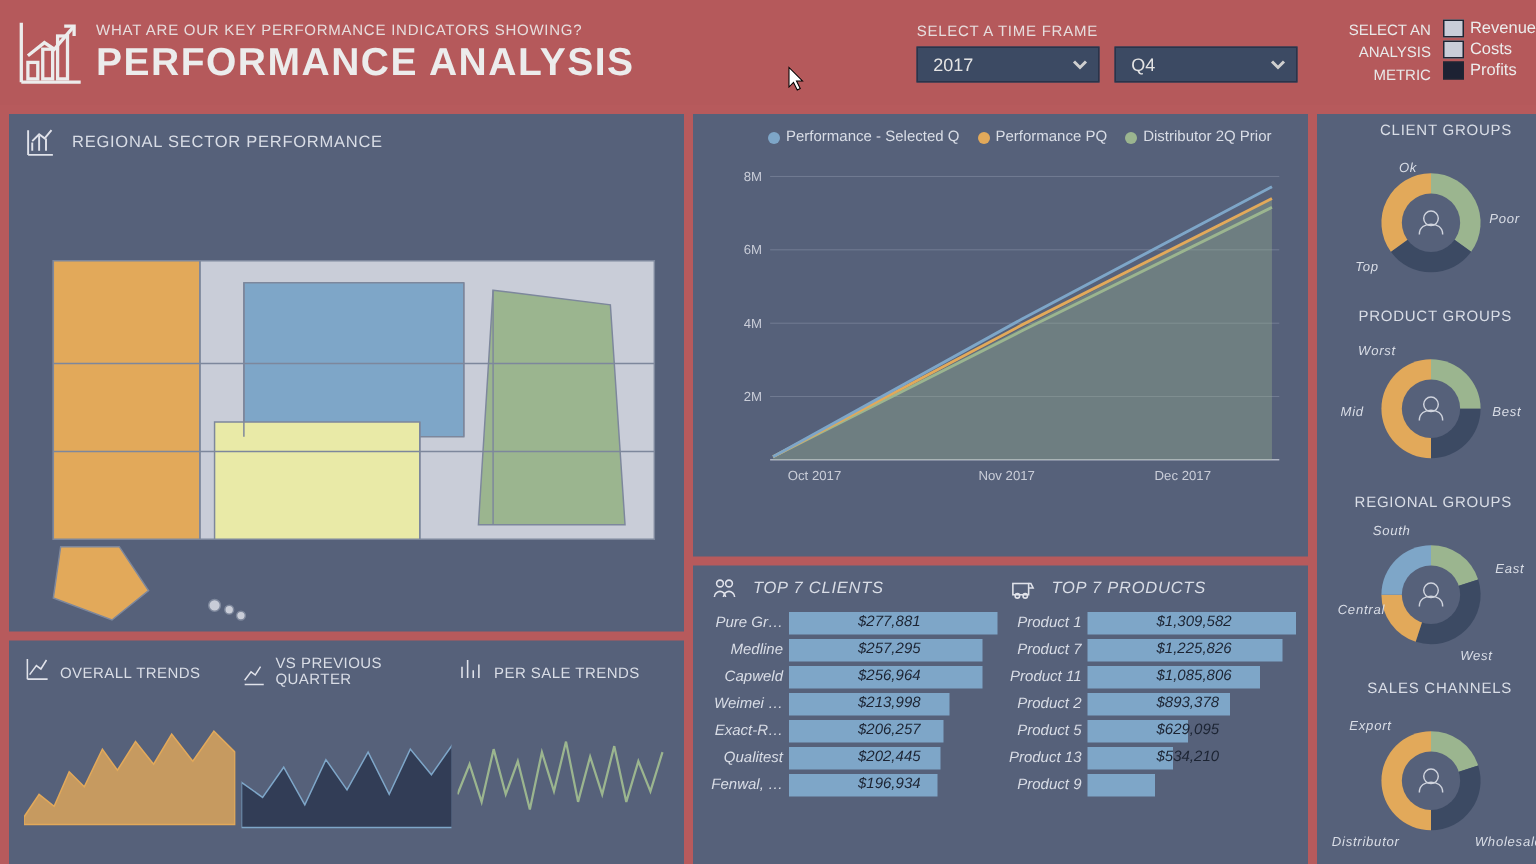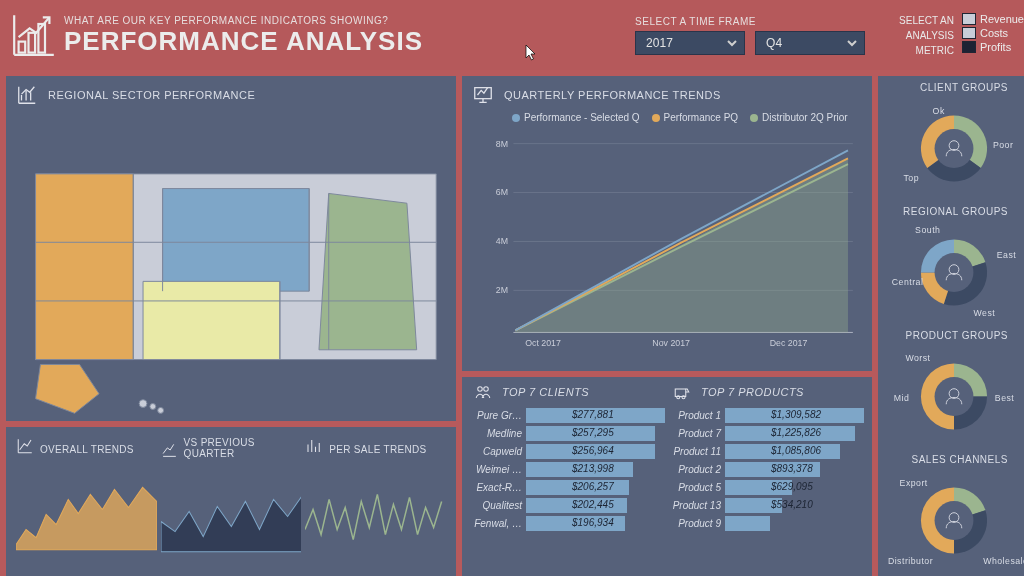--- a/index.html
+++ b/index.html
@@ -24,21 +24,21 @@
   .tf-block { margin-left: auto; display: flex; flex-direction: column; gap: 4px; align-items: flex-start; }
   .tf-label { font-size: 10px; letter-spacing: .5px; opacity: .9; }
   .tf-selects { display: flex; gap: 10px; }
   .sel {
     background: #3c4a63; color: #e4e4e4;
     border: 1px solid #2a344a;
     height: 24px; font-size: 12px;
     display: flex; align-items: center; justify-content: space-between;
     padding: 0 6px 0 10px; cursor: pointer;
   }
-  .sel.lg { width: 110px; }
+  .sel.lg { width: 122px; }
   .chev { width: 12px; height: 12px; stroke: #cfcfcf; stroke-width: 2; fill: none; }
   .metric-block { display: flex; gap: 8px; align-items: flex-start; margin-left: 20px; font-size: 10px; }
   .metric-labels { text-align: right; line-height: 15px; color: #e9e9e9; }
   .metric-opts { display: flex; flex-direction: column; gap: 2px; }
   .metric-opt { display: flex; align-items: center; gap: 4px; font-size: 11px; cursor: pointer; }
   .swatch { width: 14px; height: 12px; border: 1px solid #1f2533; }
   
   .board {
     display: grid;
     grid-template-columns: 450px 410px 1fr;
@@ -74,21 +74,21 @@
   .top7-col .panel-head { margin-left: 4px; }
   .bar-row { display: grid; grid-template-columns: 56px 1fr; align-items: center; height: 17px; margin: 1px 0; }
   .bar-row .lbl { text-align: right; padding-right: 4px; font-size: 10px; white-space: nowrap; overflow: hidden; text-overflow: ellipsis; }
   .bar-wrap { position: relative; height: 15px; }
   .bar { position: absolute; inset: 0 auto 0 0; background: #7ea6c8; }
   .bar-val { position: absolute; left: 4px; top: 1px; font-size: 10px; color: #1c2433; padding-left: 42px; }
   
   .donuts { display: flex; flex-direction: column; }
   .donut-sec { font-size: 10px; letter-spacing: .5px; margin-bottom: 4px; }
   .donut-title { text-align: right; margin: 2px 16px 2px; }
-  .donut-box { display: flex; justify-content: center; align-items: center; }
+  .donut-box { display: flex; justify-content: center; align-items: center; font-style: italic; }
   .donut-labels { font-size: 9px; fill: #d9dde6; }
 </style>
 </head>
 <body>
 
 <div class="header">
   <div class="logo-col">
     <svg class="logo-icon" viewBox="0 0 40 40">
       <path d="M2 38 L2 2 M2 38 L38 38"></path>
       <rect x="6" y="26" width="6" height="10"></rect>
@@ -216,27 +216,20 @@
           <svg class="spark" viewBox="0 0 140 70">
               <path fill="none" stroke="#9bb58f" stroke-width="1.5" d="M0 50 L8 30 16 55 24 20 32 50 40 28 48 60 56 22 64 48 72 15 80 55 88 25 96 50 104 18 112 55 120 28 128 48 136 22"></path>
             </svg>
         </div>
       </div>
     </div>
   </div>
 
   <div class="col-mid">
     <div class="panel">
-      <div class="panel-head">
-        <svg class="panel-icon" viewBox="0 0 24 24">
-            <rect x="3" y="4" width="18" height="12"></rect>
-            <path d="M12 16v4M8 20h8M6 12l4-5 3 3 4-6"></path>
-          </svg>
-        <span>QUARTERLY PERFORMANCE TRENDS</span>
-      </div>
       <div class="legend">
         <span>
             <i class="dot" style="background:#7ea6c8"></i>
             <span>Performance - Selected Q</span>
           </span>
         <span>
             <i class="dot" style="background:#e2a95a"></i>
             <span>Performance PQ</span>
           </span>
         <span>
@@ -409,58 +402,58 @@
                 <circle cx="70" cy="52" r="5"></circle>
                 <path d="M62 63c0-5 4-7 8-7s8 2 8 7"></path>
               </g>
        <text class="donut-labels" x="48" y="20">Ok</text>
               <text class="donut-labels" x="110" y="55">Poor</text>
               <text class="donut-labels" x="18" y="88">Top</text>
      </svg>
           </div>
         </div>
       <div class="donut-sec">
+          <div class="donut-title">PRODUCT GROUPS</div>
+          <div class="donut-box" id="donut-1">
+            <svg width="140" height="105" viewBox="0 0 140 108">
+       <path d="M 70 55 L 70 21 A 34 34 0 0 1 104 55 Z" fill="#9bb58f"></path>
+              <path d="M 70 55 L 104 55 A 34 34 0 0 1 70 89 Z" fill="#3c4a63"></path>
+              <path d="M 70 55 L 70 89 A 34 34 0 0 1 70 21 Z" fill="#e2a95a"></path>
+              <circle cx="70" cy="55" r="20" fill="#56617a"></circle>
+       <g stroke="#cfd3dd" fill="none">
+                <circle cx="70" cy="52" r="5"></circle>
+                <path d="M62 63c0-5 4-7 8-7s8 2 8 7"></path>
+              </g>
+       <text class="donut-labels" x="20" y="18">Worst</text>
+              <text class="donut-labels" x="8" y="60">Mid</text>
+              <text class="donut-labels" x="112" y="60">Best</text>
+     </svg>
+          </div>
+        </div>
+      <div class="donut-sec">
           <div class="donut-title">REGIONAL GROUPS</div>
           <div class="donut-box" id="donut-2">
             <svg width="140" height="105" viewBox="0 0 140 108">
        <path d="M 70 55 L 70 21 A 34 34 0 0 1 102.33592155403522 44.49342219125179 Z" fill="#9bb58f"></path>
               <path d="M 70 55 L 102.33592155403522 44.49342219125179 A 34 34 0 0 1 59.49342219125179 87.33592155403522 Z" fill="#3c4a63"></path>
               <path d="M 70 55 L 59.49342219125179 87.33592155403522 A 34 34 0 0 1 36 55.00000000000001 Z" fill="#e2a95a"></path>
               <path d="M 70 55 L 36 55.00000000000001 A 34 34 0 0 1 70 21 Z" fill="#7ea6c8"></path>
               <circle cx="70" cy="55" r="20" fill="#56617a"></circle>
        <g stroke="#cfd3dd" fill="none">
                 <circle cx="70" cy="52" r="5"></circle>
                 <path d="M62 63c0-5 4-7 8-7s8 2 8 7"></path>
               </g>
        <text class="donut-labels" x="30" y="14">South</text>
               <text class="donut-labels" x="114" y="40">East</text>
               <text class="donut-labels" x="6" y="68">Central</text>
               <text class="donut-labels" x="90" y="100">West</text>
      </svg>
           </div>
         </div>
       <div class="donut-sec">
-          <div class="donut-title">PRODUCT GROUPS</div>
-          <div class="donut-box" id="donut-1">
-            <svg width="140" height="105" viewBox="0 0 140 108">
-       <path d="M 70 55 L 70 21 A 34 34 0 0 1 104 55 Z" fill="#9bb58f"></path>
-              <path d="M 70 55 L 104 55 A 34 34 0 0 1 70 89 Z" fill="#3c4a63"></path>
-              <path d="M 70 55 L 70 89 A 34 34 0 0 1 70 21 Z" fill="#e2a95a"></path>
-              <circle cx="70" cy="55" r="20" fill="#56617a"></circle>
-       <g stroke="#cfd3dd" fill="none">
-                <circle cx="70" cy="52" r="5"></circle>
-                <path d="M62 63c0-5 4-7 8-7s8 2 8 7"></path>
-              </g>
-       <text class="donut-labels" x="20" y="18">Worst</text>
-              <text class="donut-labels" x="8" y="60">Mid</text>
-              <text class="donut-labels" x="112" y="60">Best</text>
-     </svg>
-          </div>
-        </div>
-      <div class="donut-sec">
           <div class="donut-title">SALES CHANNELS</div>
           <div class="donut-box" id="donut-3">
             <svg width="140" height="105" viewBox="0 0 140 108">
        <path d="M 70 55 L 70 21 A 34 34 0 0 1 102.33592155403522 44.49342219125179 Z" fill="#9bb58f"></path>
               <path d="M 70 55 L 102.33592155403522 44.49342219125179 A 34 34 0 0 1 70 89 Z" fill="#3c4a63"></path>
               <path d="M 70 55 L 70 89 A 34 34 0 0 1 70 21 Z" fill="#e2a95a"></path>
               <circle cx="70" cy="55" r="20" fill="#56617a"></circle>
        <g stroke="#cfd3dd" fill="none">
                 <circle cx="70" cy="52" r="5"></circle>
                 <path d="M62 63c0-5 4-7 8-7s8 2 8 7"></path>

